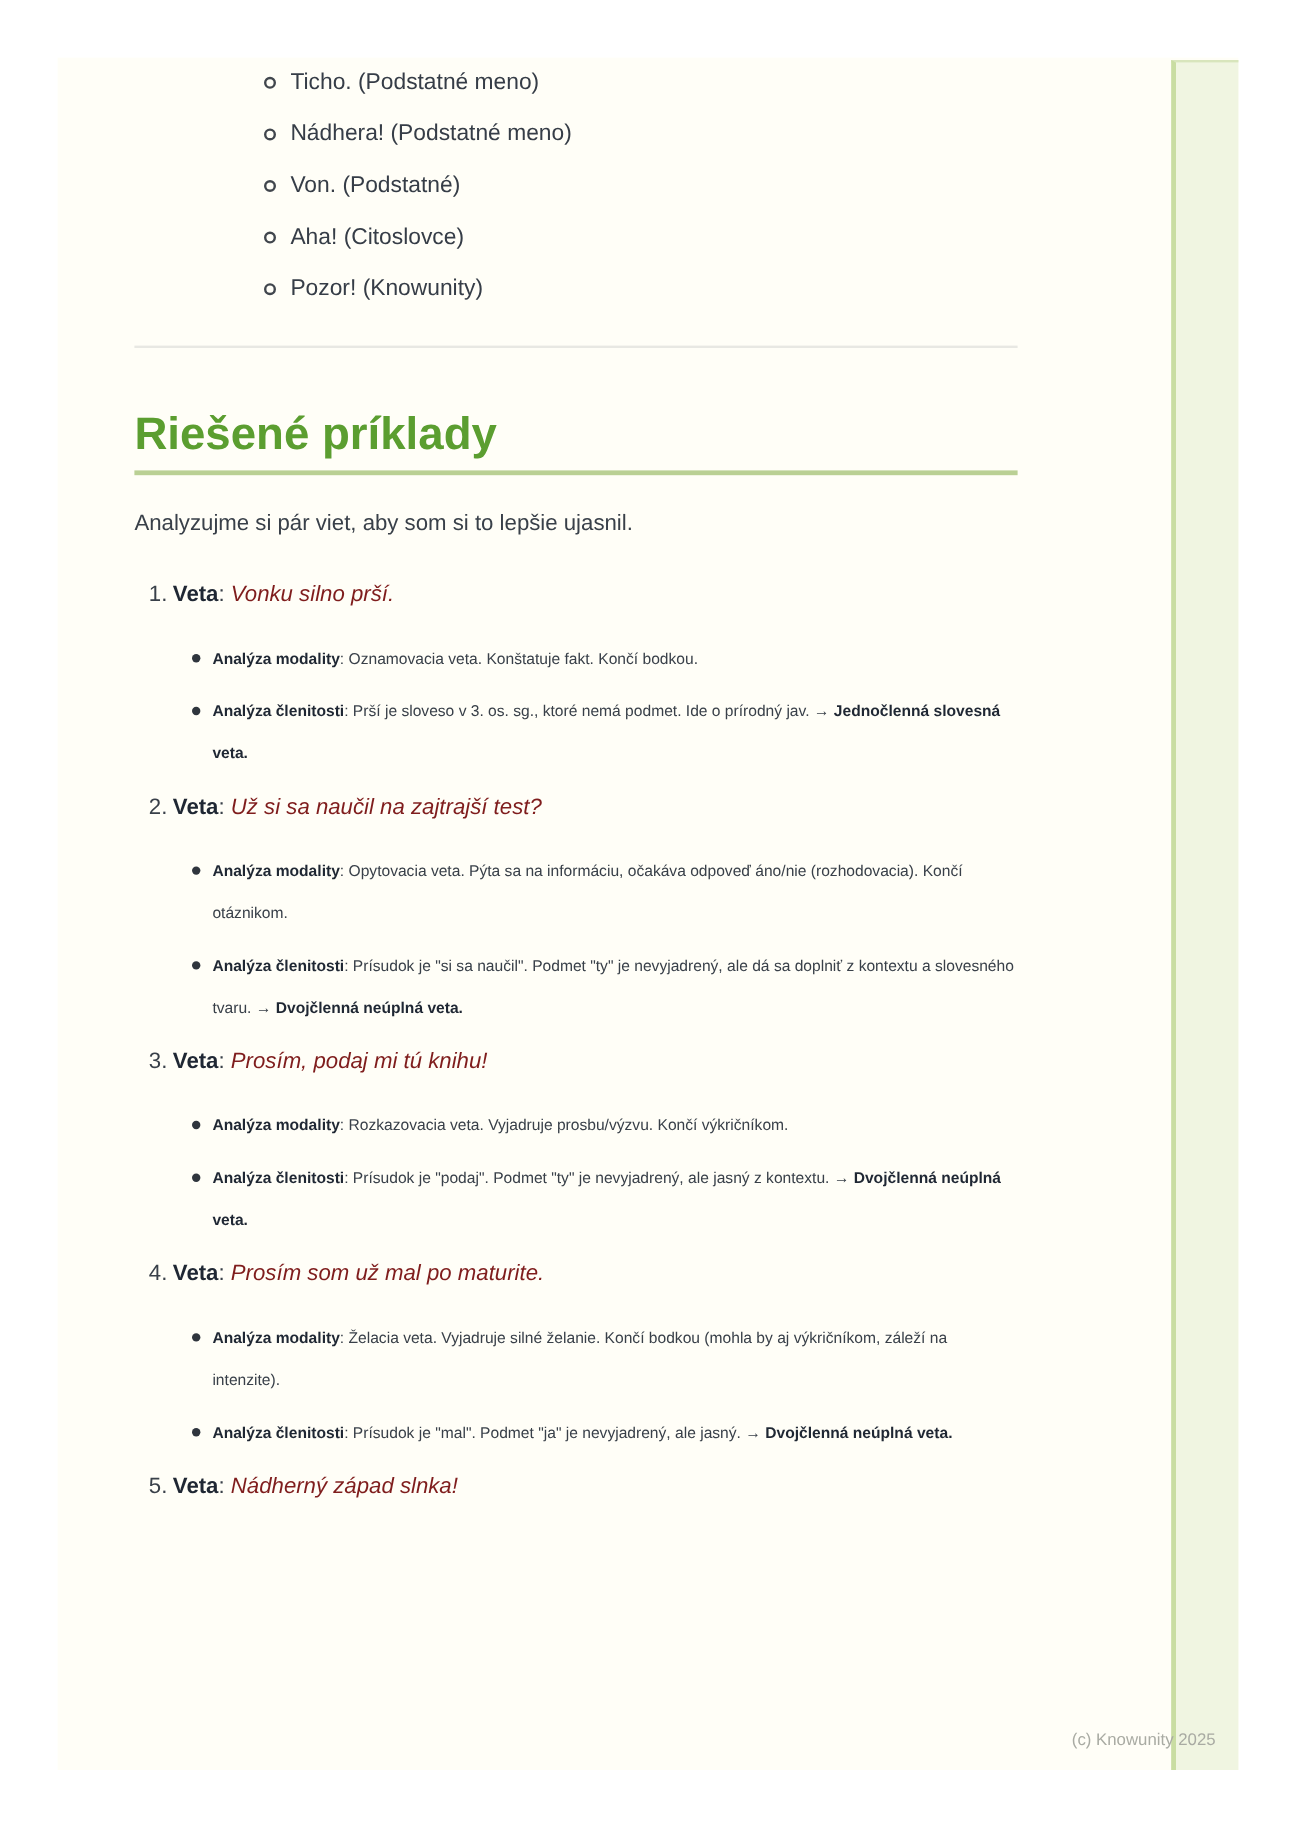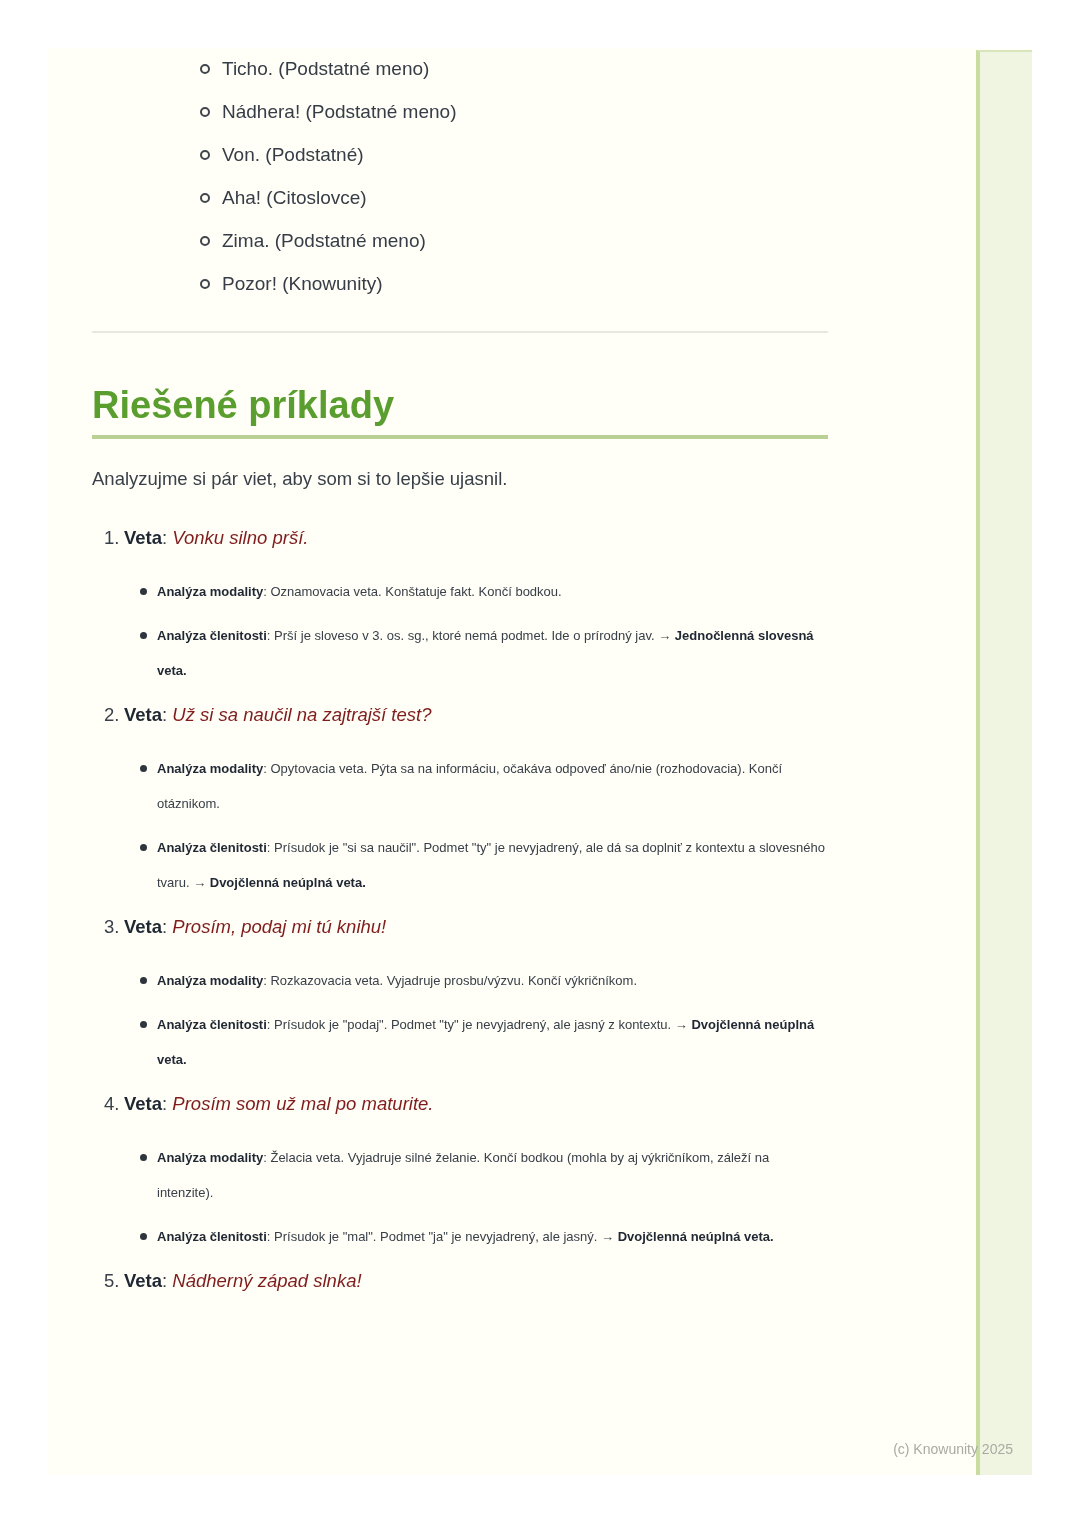--- a/index.html
+++ b/index.html
@@ -22,21 +22,21 @@
     position: absolute;
     left: 976px; top: 50px;
     width: 52px; height: 1423px;
     background: var(--strip-fill, #f0f5e1);
     border-left: 4px solid var(--strip-border, #c9dda2);
     border-top: 2px solid #d8e5bc;
     z-index: 1;
   }
   .content {
     position: relative;
-    margin-left: 44px;
+    margin-left: 64px;
     width: 736px;
     padding-top: 8px;
   }
   
   .tl-row {
     position: relative;
     padding-left: 130px;
     line-height: 26px;
     font-size: 19px;
     margin-bottom: 17px;
@@ -129,24 +129,20 @@
       <div class="tl-row">
         <span class="circle-marker"></span>
         <span>Von. (Podstatné)</span>
       </div>
       <div class="tl-row">
         <span class="circle-marker"></span>
         <span>Aha! (Citoslovce)</span>
       </div>
       <div class="tl-row">
         <span class="circle-marker"></span>
-        <span>Zima. (Podstatné meno)</span>
-      </div>
-      <div class="tl-row">
-        <span class="circle-marker"></span>
         <span>Pozor! (Knowunity)</span>
       </div>
     </div>
 
     <hr class="divider">
 
     <h1 class="section-title">Riešené príklady</h1>
     <div class="underline"></div>
 
     <p class="intro">Analyzujme si pár viet, aby som si to lepšie ujasnil.</p>

